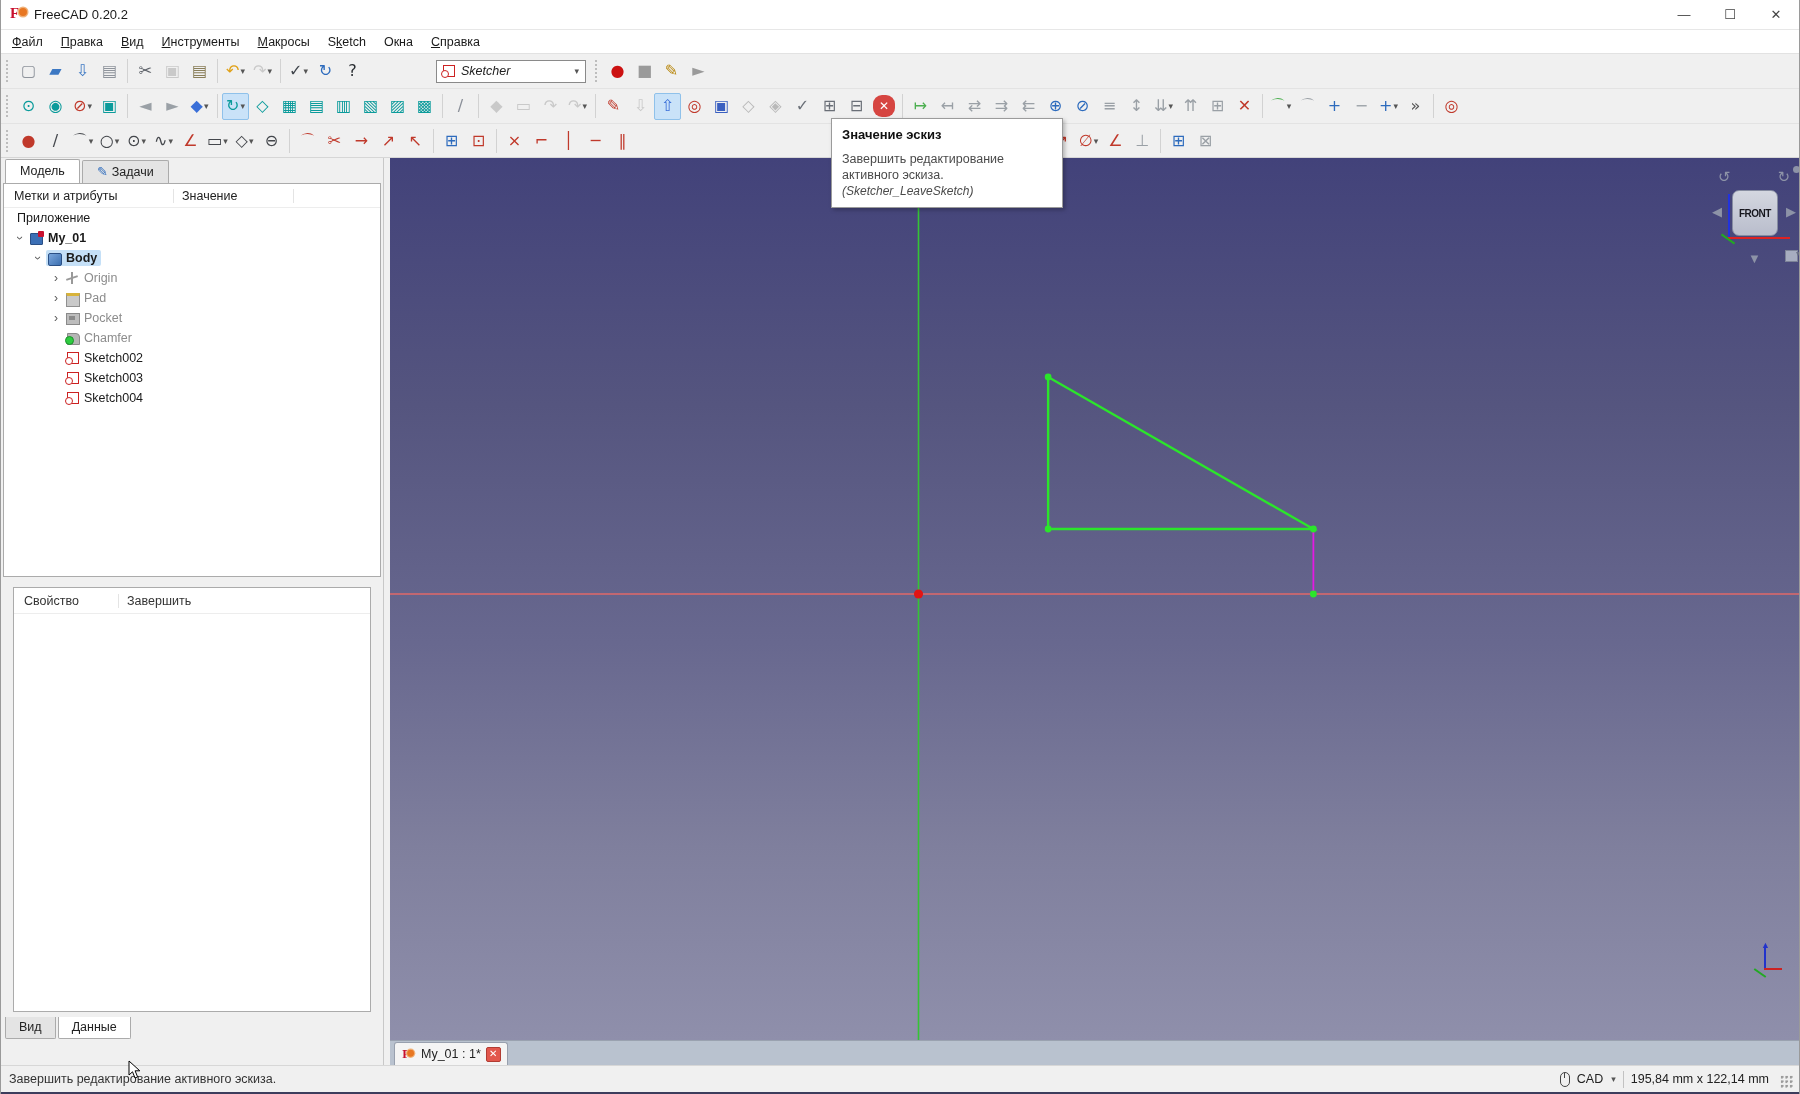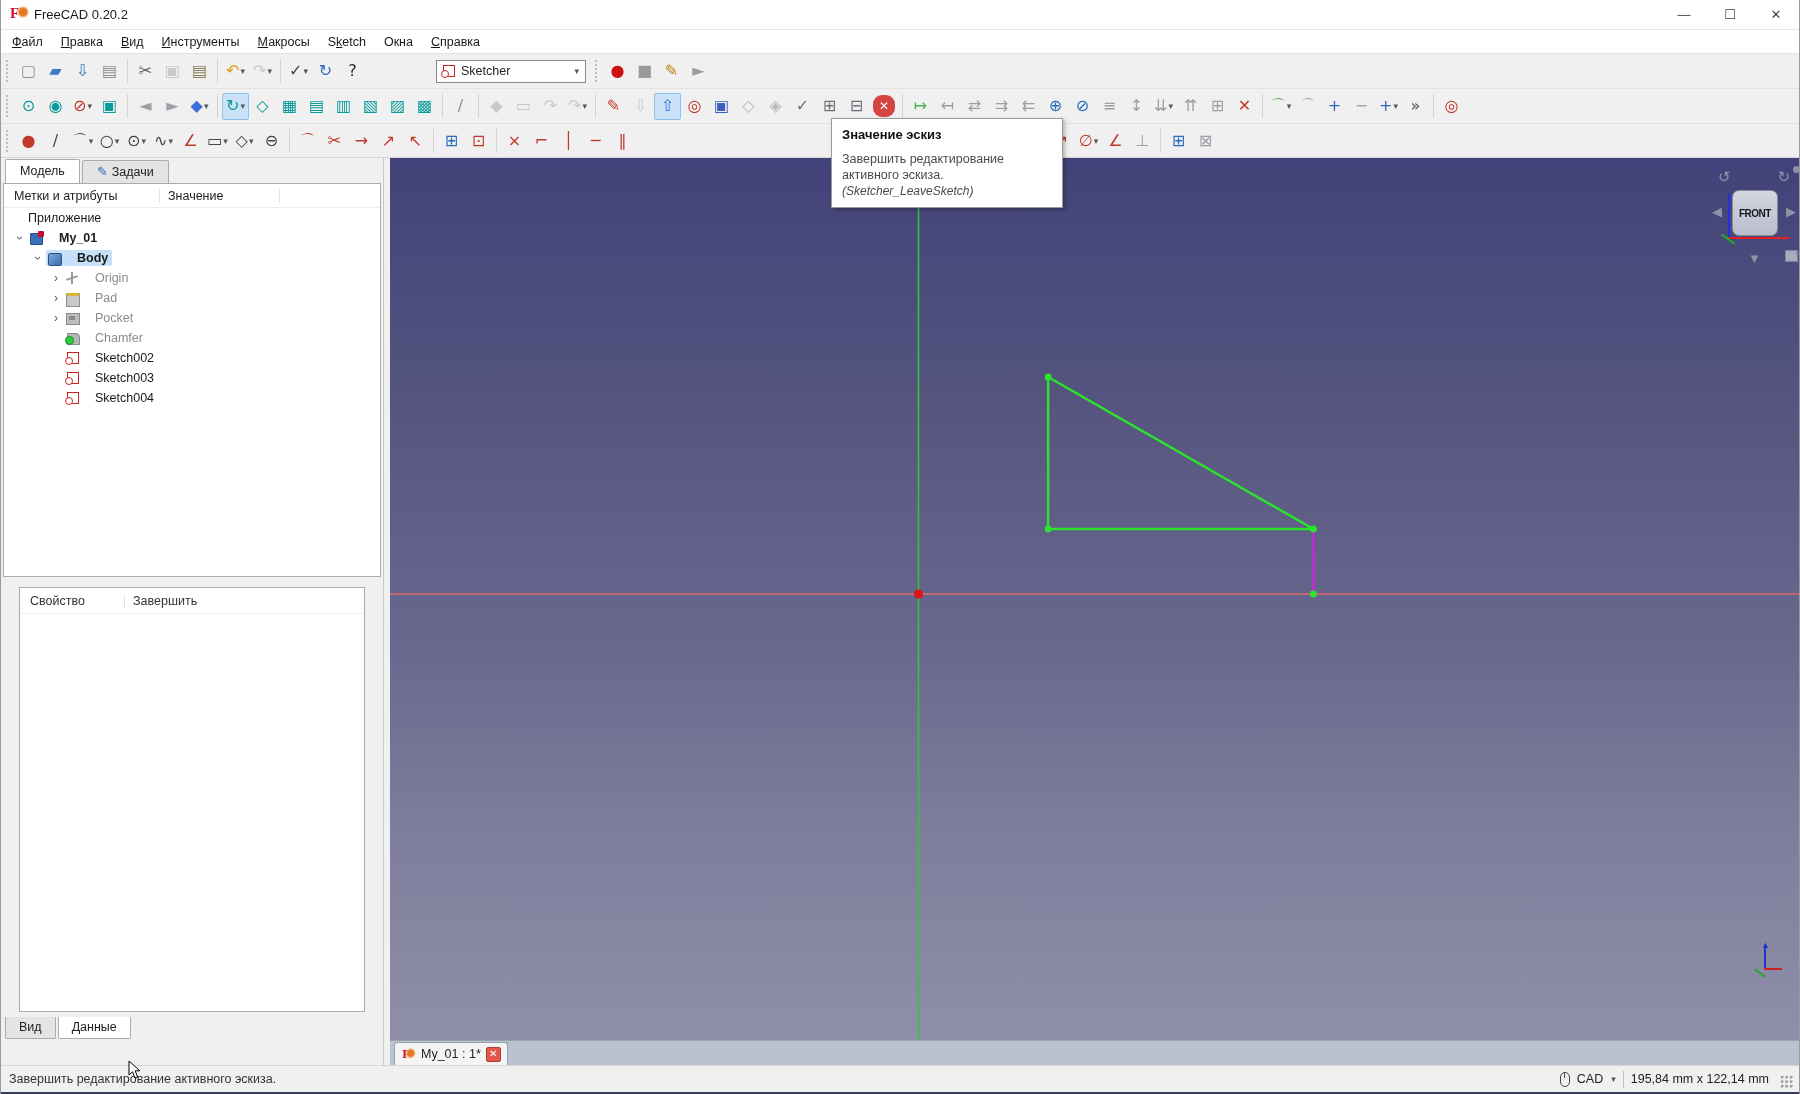--- a/index.html
+++ b/index.html
@@ -28,21 +28,21 @@
   .tgrip { width:6px; height:22px; margin:0 3px; border-left:2px dotted #bdbdbd; }
   .tsep { width:1px; height:24px; background:#d2d2d2; margin:0 4px; }
   .tspacer { height:1px; }
   .tbtn { min-width:27px; height:27px; display:flex; align-items:center; justify-content:center; border:1px solid transparent; border-radius:2px; padding:0 1px; }
   .tbtn .gl { font-size:16px; line-height:1; font-family:"DejaVu Sans",sans-serif; }
   .tbtn.active { background:#c9e2f8; border-color:#8fc1ea; }
   .tbtn.badge { background:#d64541; border-radius:9px; min-width:22px; height:22px; margin:0 3px; }
   .tbtn.badge .gl { color:#fff; font-size:12px; font-weight:bold; }
   .tcaret { font-size:9px; color:#555; margin-left:1px; }
   .wb { display:flex; align-items:center; height:23px; background:#fff; border:1px solid #8a8a8a; padding:0 6px 0 4px; margin:0 6px 0 70px; min-width:150px; }
-  .wb-label { margin:0 auto 0 5px; }
+  .wb-label { margin:0 auto 0 5px;font-style:italic; }
   .wb .tcaret { margin-left:auto; }
 
   
   .ti { position:relative; display:inline-block; width:15px; height:14px; }
   .ti-sketch { }
   .ti-sketch::before { content:""; position:absolute; left:2px; top:1px; width:10px; height:10px; border:1.6px solid #cc2222; background:#fff; }
   .ti-sketch::after { content:""; position:absolute; left:0; bottom:0; width:6px; height:6px; border-radius:50%; border:1.6px solid #cc2222; background:#fff; }
   .ti-doc::before { content:""; position:absolute; left:1px; top:2px; width:11px; height:10px; background:#3b6fb5; border:1px solid #2a4f85; border-radius:1px; }
   .ti-doc::after { content:""; position:absolute; right:0; top:0; width:6px; height:6px; background:#c8102e; border-radius:1px; }
   .ti-body::before { content:""; position:absolute; left:1px; top:2px; width:12px; height:11px; background:linear-gradient(135deg,#7aa7dd,#3c6fb0); border:1px solid #2a4f85; border-radius:2px; }
@@ -63,33 +63,33 @@
   .float-btn { margin-left:auto; width:11px; height:10px; border:1px solid #666; position:relative; background:#fff; }
   .float-btn::before { content:""; position:absolute; left:0; top:0; right:0; height:2px; background:#666; }
 
   .panel-tabs { display:flex; align-items:flex-end; height:25px; padding-left:4px; }
   .ptab { display:flex; align-items:center; gap:4px; padding:3px 14px 4px; border:1px solid #ababab; border-bottom:none; background:#e4e4e4; margin-right:2px; border-radius:2px 2px 0 0; }
   .ptab.active { background:#fff; height:24px; }
   .pencil { color:#2d6bbd; font-size:13px; }
 
   .tree-wrap { background:#fff; border:1px solid #ababab; margin:0 2px; height:394px; overflow:hidden; }
   .tree-cols { display:flex; height:24px; align-items:center; border-bottom:1px solid #ededed; color:#222; }
-  .tree-cols .c1 { width:156px; padding-left:10px; border-right:1px solid #e4e4e4; }
+  .tree-cols .c1 { width:170px; padding-left:10px; border-right:1px solid #e4e4e4; }
   .tree-cols .c2 { width:120px; padding-left:8px; border-right:1px solid #e4e4e4; }
   .trow { height:20px; display:flex; align-items:center; }
   .chev { width:16px; text-align:center; color:#5a5a5a; font-size:12px; display:inline-block; }
   .chev.open { transform:rotate(90deg); }
   .selwrap { display:flex; align-items:center; border-radius:2px; padding:1px 4px 1px 1px; }
   .selwrap.sel { background:#c5e0f7; }
-  .tlabel { margin-left:15px; color:#1a1a1a; }
+  .tlabel { margin-left:4px; color:#1a1a1a; }
   .tlabel.b { font-weight:bold; }
   .tlabel.dim { color:#8c8c8c; }
 
   .vsplit { height:10px; }
-  .prop-wrap { background:#fff; border:1px solid #ababab; margin:0 18px; height:425px; }
+  .prop-wrap { background:#fff; border:1px solid #ababab; margin:0 12px; height:425px; }
   .prop-cols { display:flex; height:26px; align-items:center; border-bottom:1px solid #ededed; color:#333; }
   .prop-cols .c1 { width:105px; padding-left:10px; border-right:1px solid #e4e4e4; }
   .prop-cols .c2 { padding-left:8px; }
 
   .bottom-tabs { display:flex; align-items:flex-end; height:24px; padding-left:4px; margin-top:3px; }
   .btab { padding:3px 13px 4px; border:1px solid #ababab; border-top:none; background:#e4e4e4; margin-right:2px; border-radius:0 0 2px 2px; }
   .btab.active { background:#fff; }
 
   
   .vp-col { flex:1; display:flex; flex-direction:column; }

